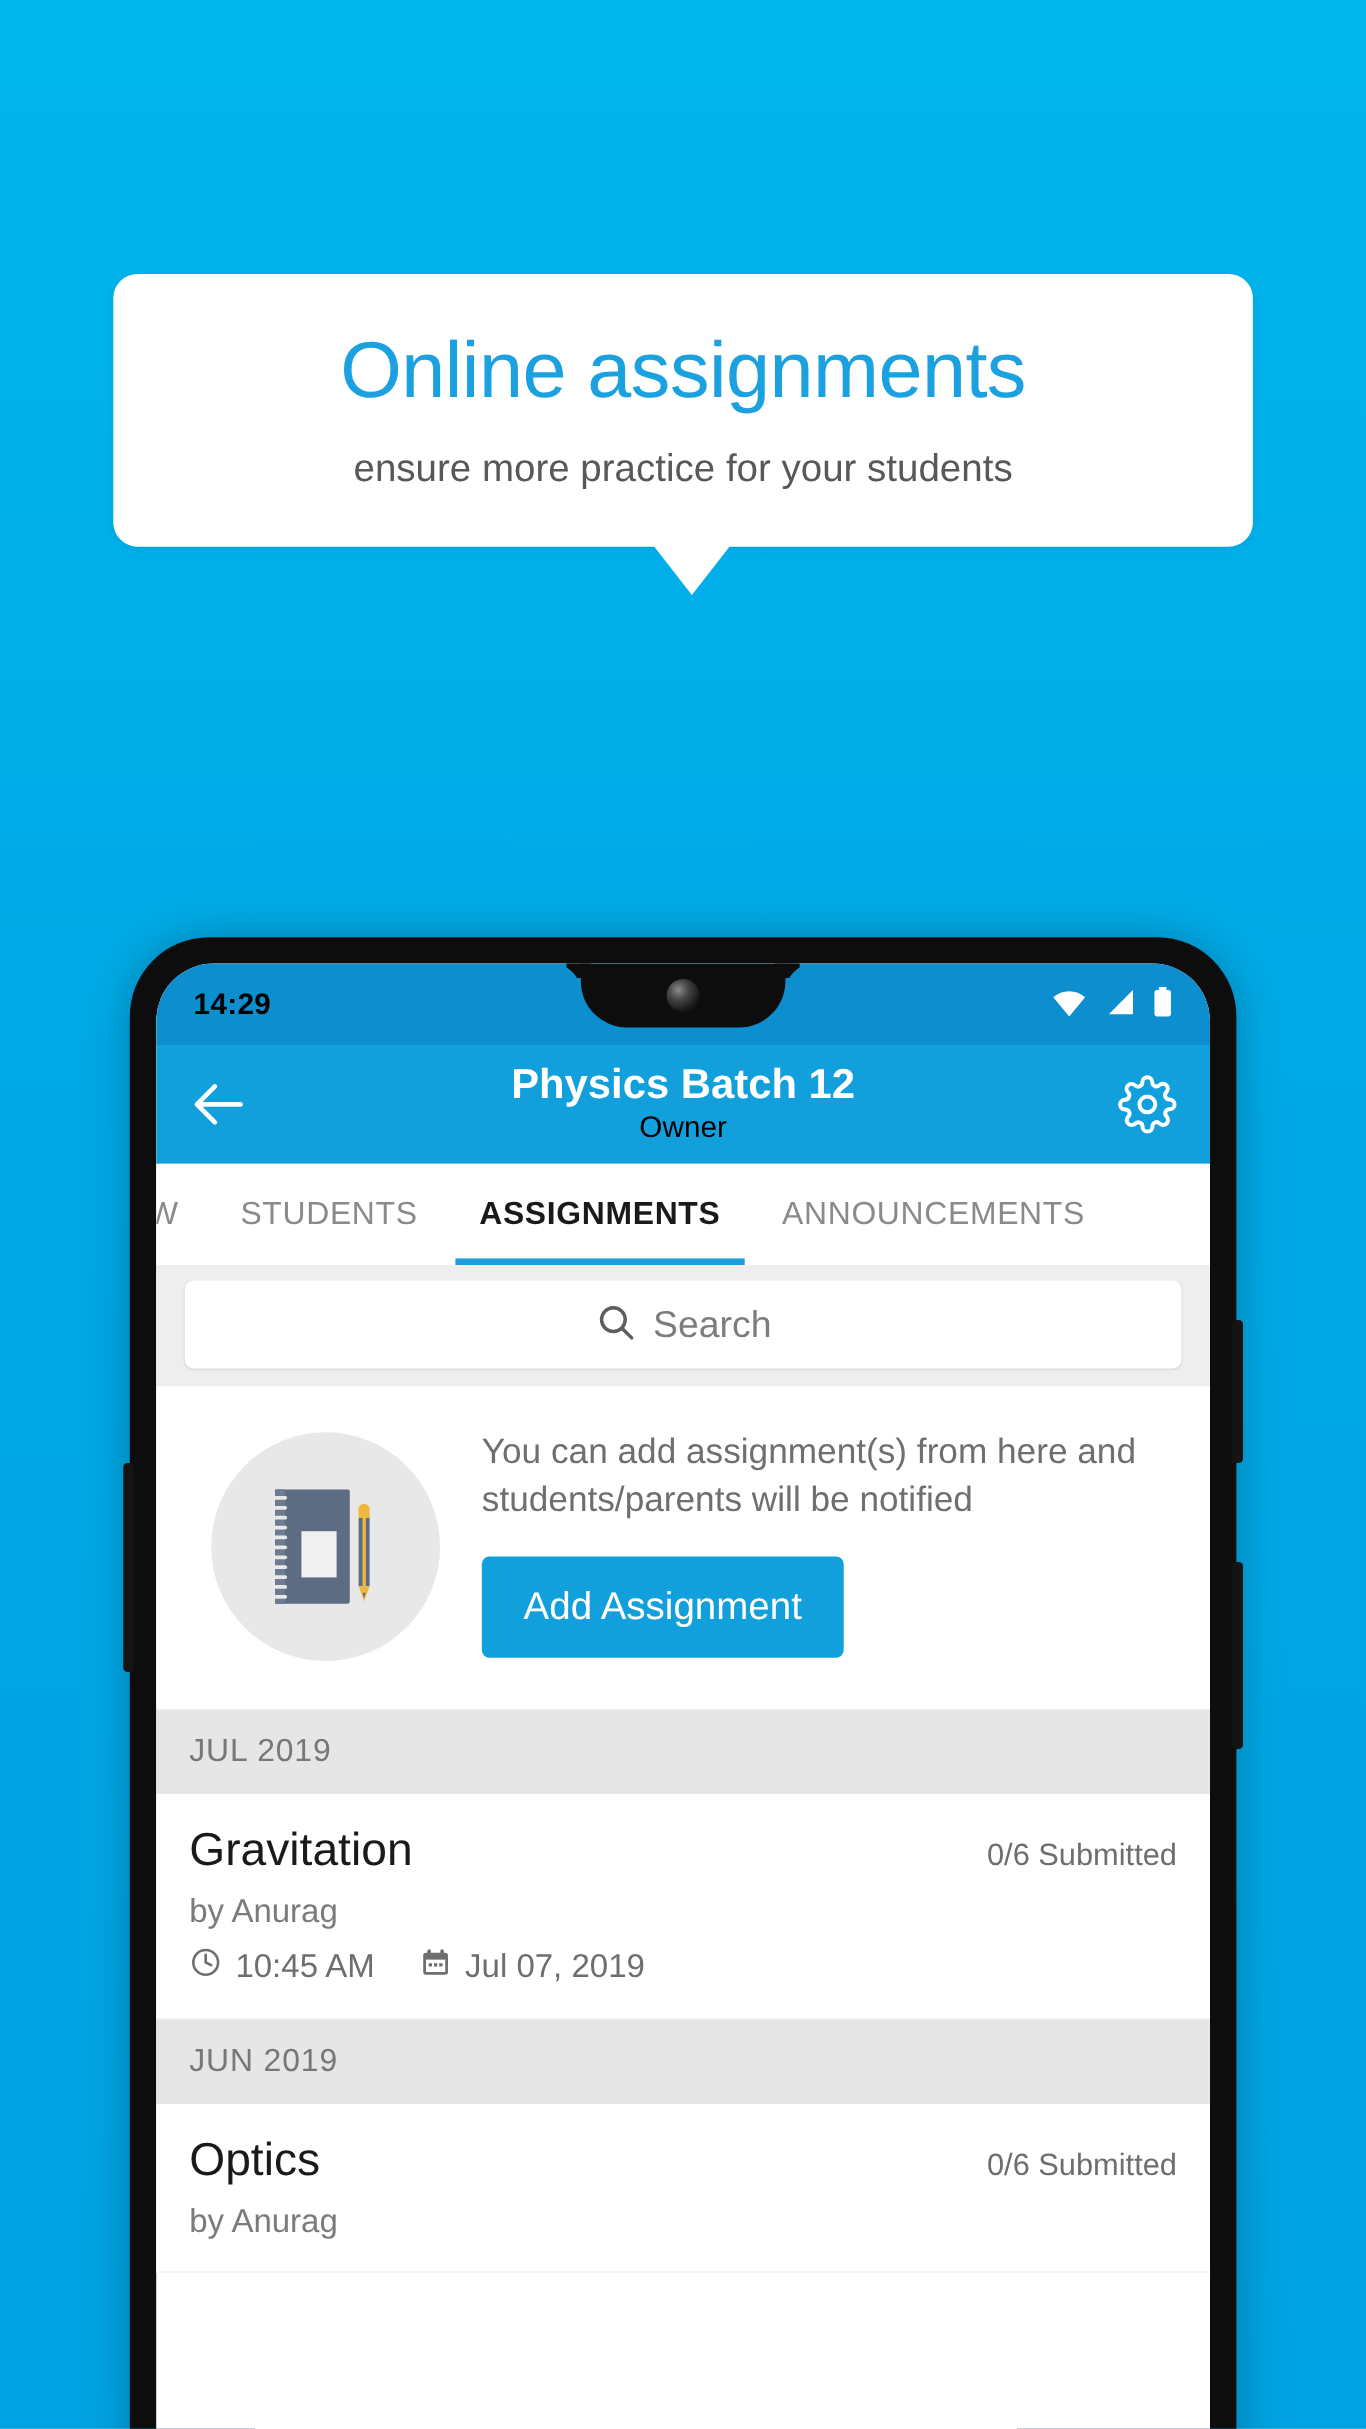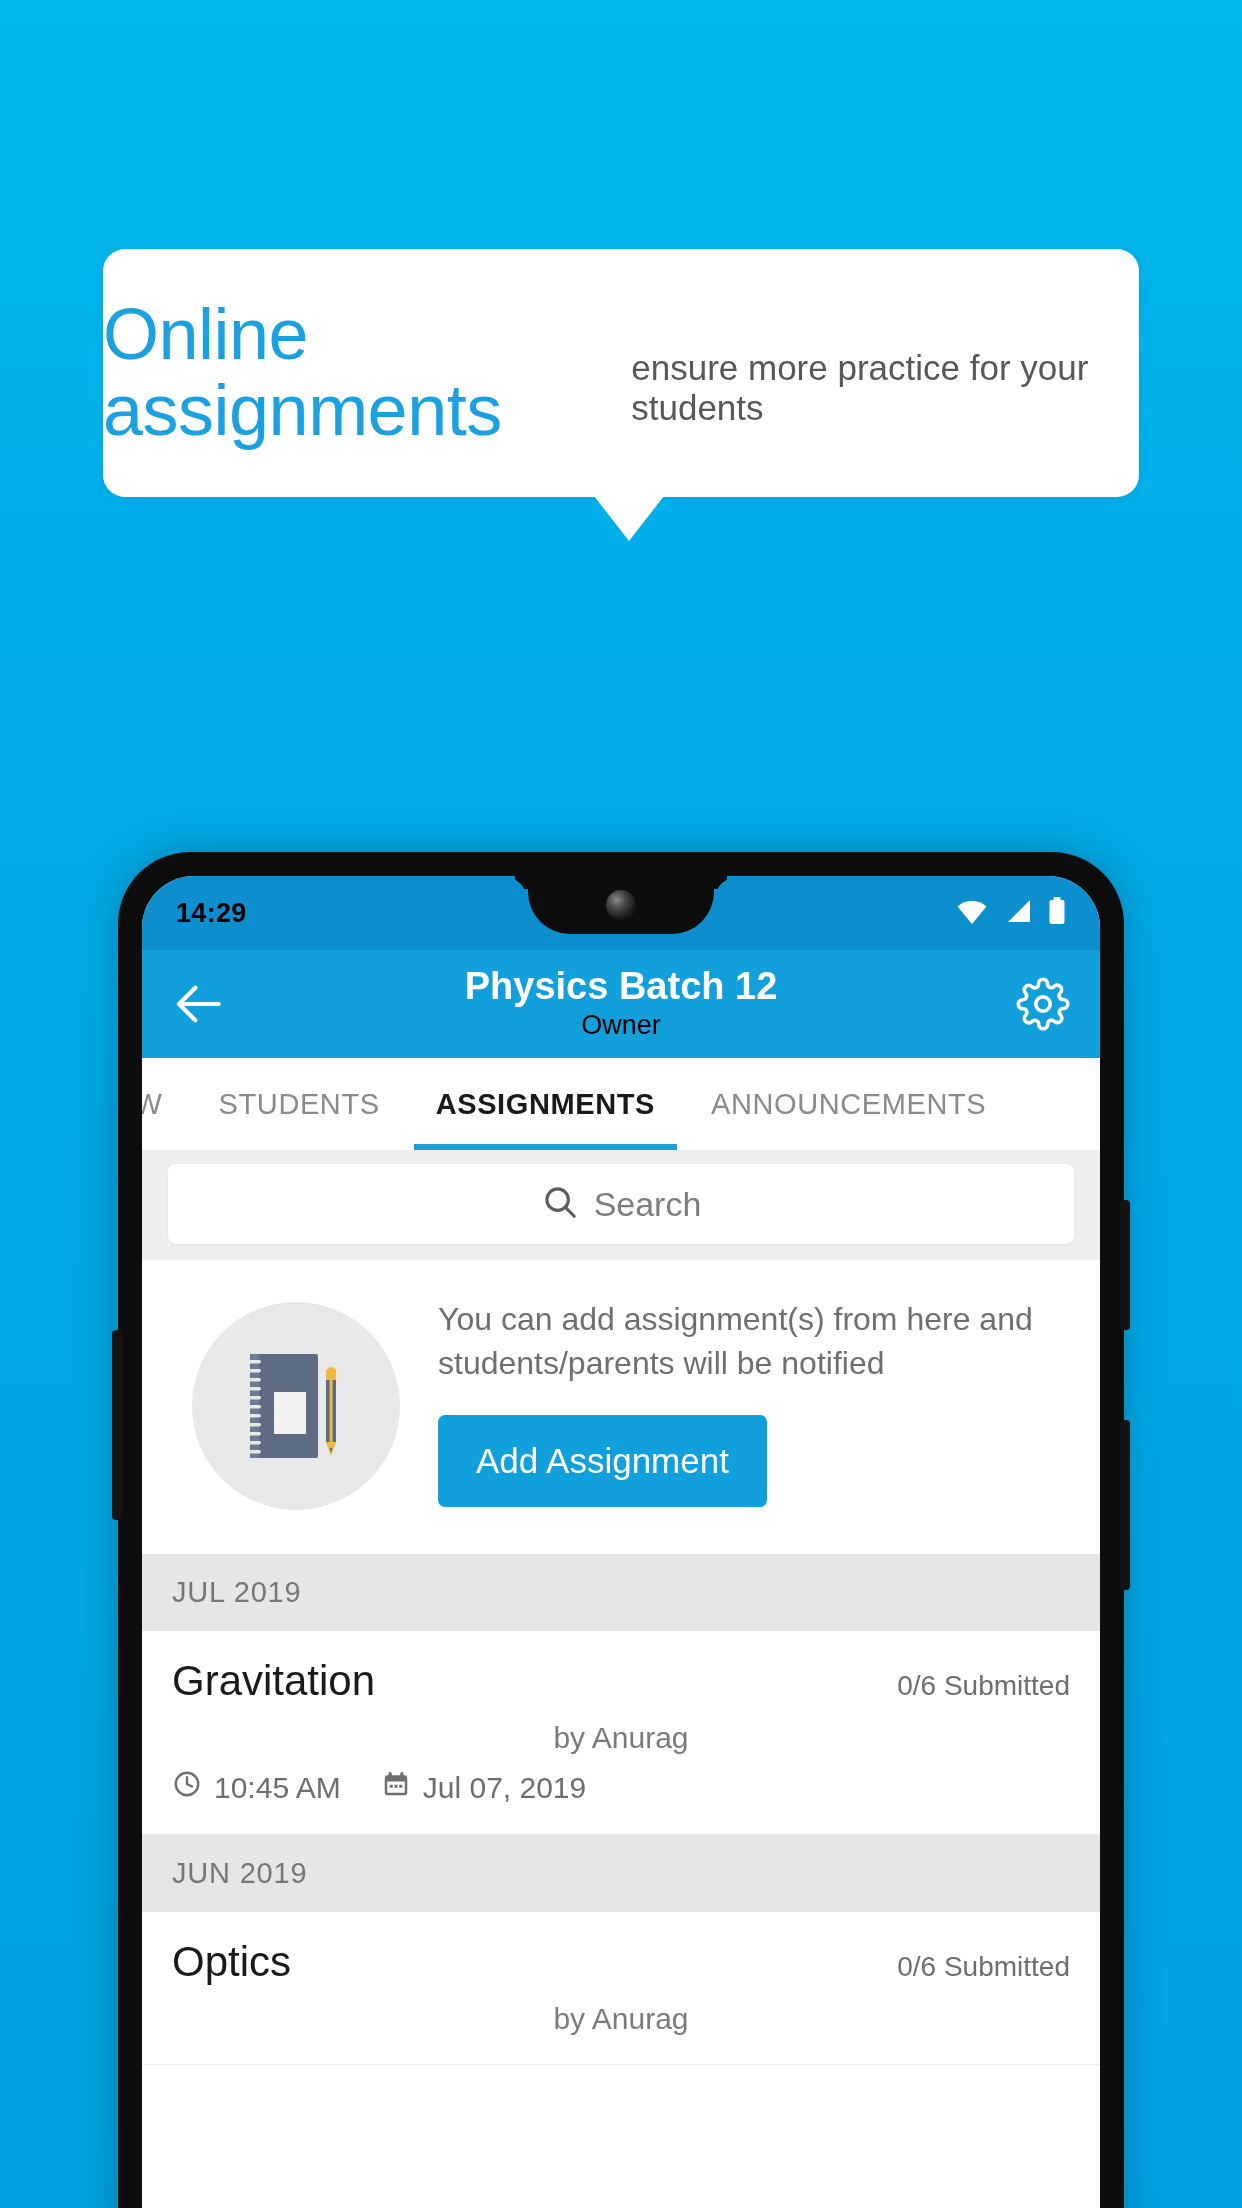--- a/index.html
+++ b/index.html
@@ -14,21 +14,21 @@
   }
 
   
   #promo-card{
     position:absolute;
     left:103px; top:249px;
     width:1036px; height:248px;
     background:#ffffff;
     border-radius:22px;
     box-shadow:0 2px 10px rgba(0,0,0,.06);
-    display:flex; flex-direction:row;
+    display:flex; flex-direction:column;
     align-items:center; justify-content:center;
   }
   #promo-title{
     color:#1ba0e0;
     font-size:72px;
     font-weight:400;
     letter-spacing:-0.5px;
     line-height:1.05;
   }
   #promo-sub{
@@ -218,21 +218,20 @@
     background:#e6e6e6;
     padding:22px 30px;
     font-size:29px;
     color:#777777;
     letter-spacing:.8px;
   }
   .assignment-row{
     background:#ffffff;
     padding:26px 30px 28px 30px;
     border-bottom:1px solid #ececec;
-    text-align:center;
   }
   .row-top{
     display:flex; align-items:baseline; justify-content:space-between;
   }
   .row-title{ font-size:42px; color:#1a1a1a; }
   .row-submitted{ font-size:28px; color:#6e6e6e; }
   .row-author{ font-size:30px; color:#7b7b7b; margin-top:16px; }
   .row-meta{
     display:flex; align-items:center; gap:12px;
     margin-top:14px;

